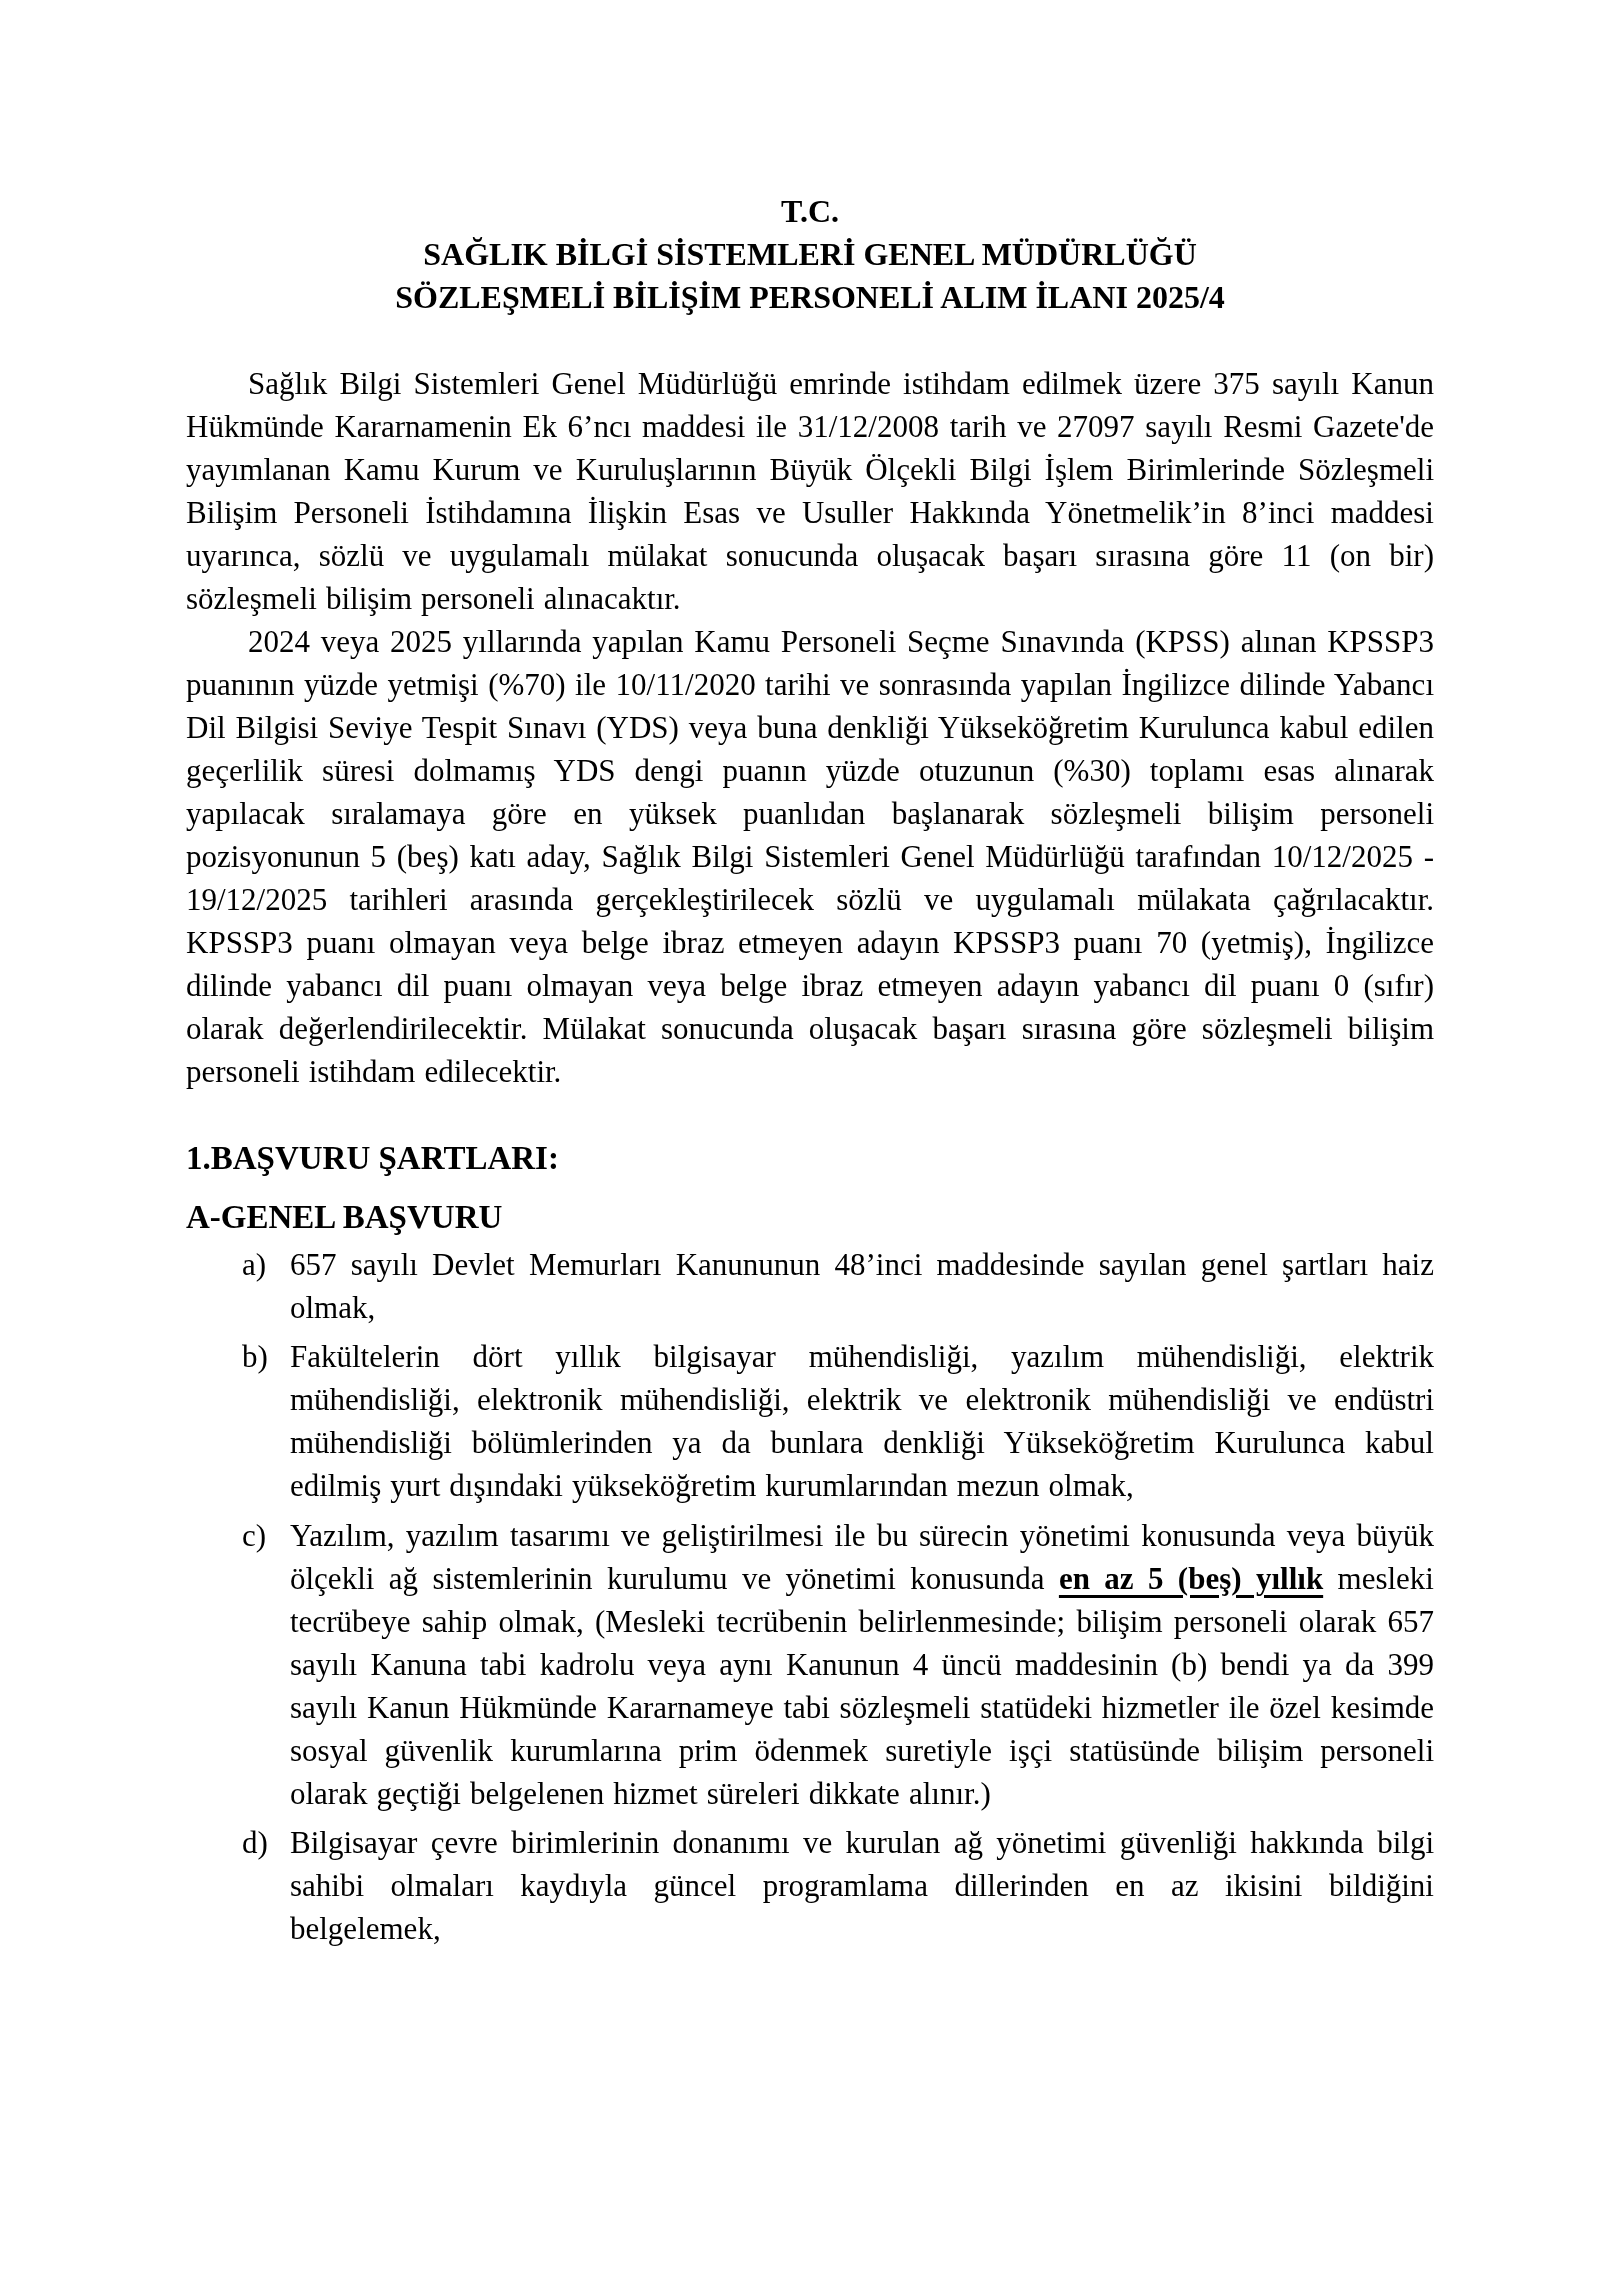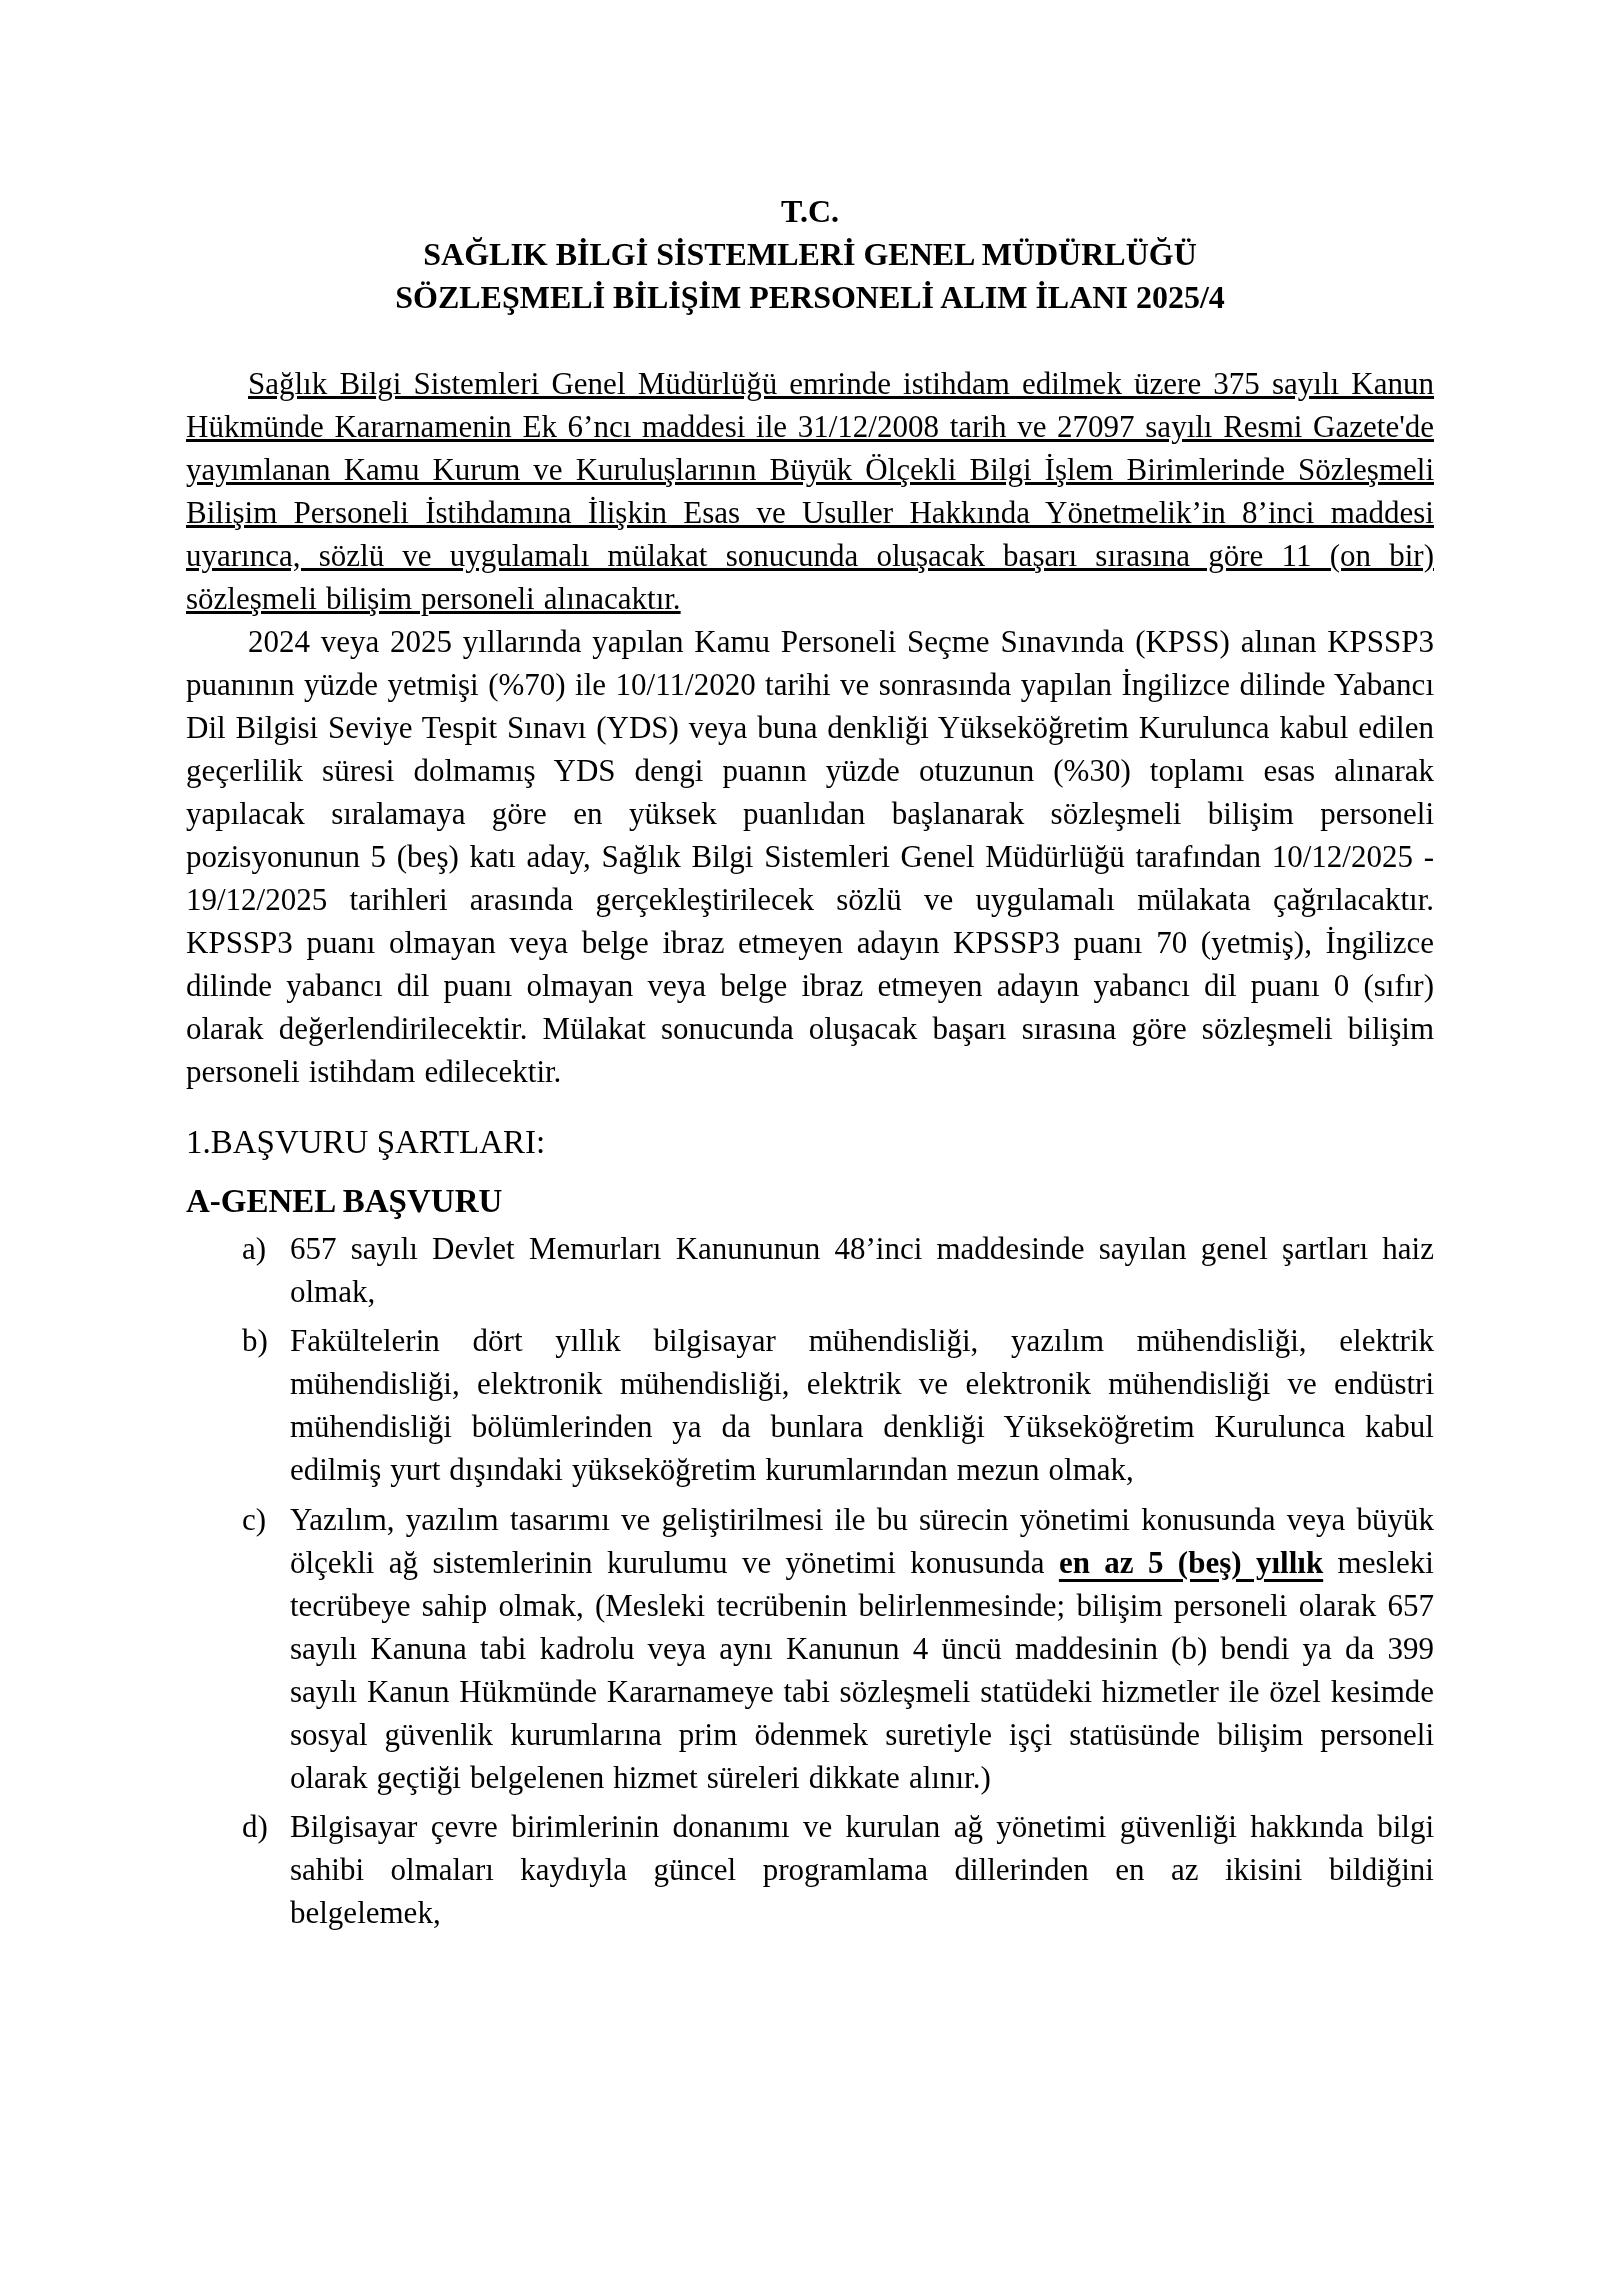--- a/index.html
+++ b/index.html
@@ -29,26 +29,26 @@
   }
   .title-line { white-space: nowrap; }
   .para {
     margin: 0;
     font-size: 31px;
     line-height: 43px;
     text-align: justify;
     text-indent: 62px;
     word-spacing: 1.3px;
   }
-  .para-first { margin-top: 43px; text-decoration: underline; }
+  .para-first { margin-top: 43px; }
   .section-heading {
-    margin: 28px 0 0 0;
+    margin: 44px 0 0 0;
     font-size: 33px;
     line-height: 43px;
-    font-weight: 400;
+    font-weight: 700;
   }
   .sub-heading {
     margin: 15.7px 0 0 0;
     font-size: 33px;
     line-height: 43px;
     font-weight: 700;
   }
   .terms-list {
     list-style: none;
     margin: 3.9px 0 0 0;

